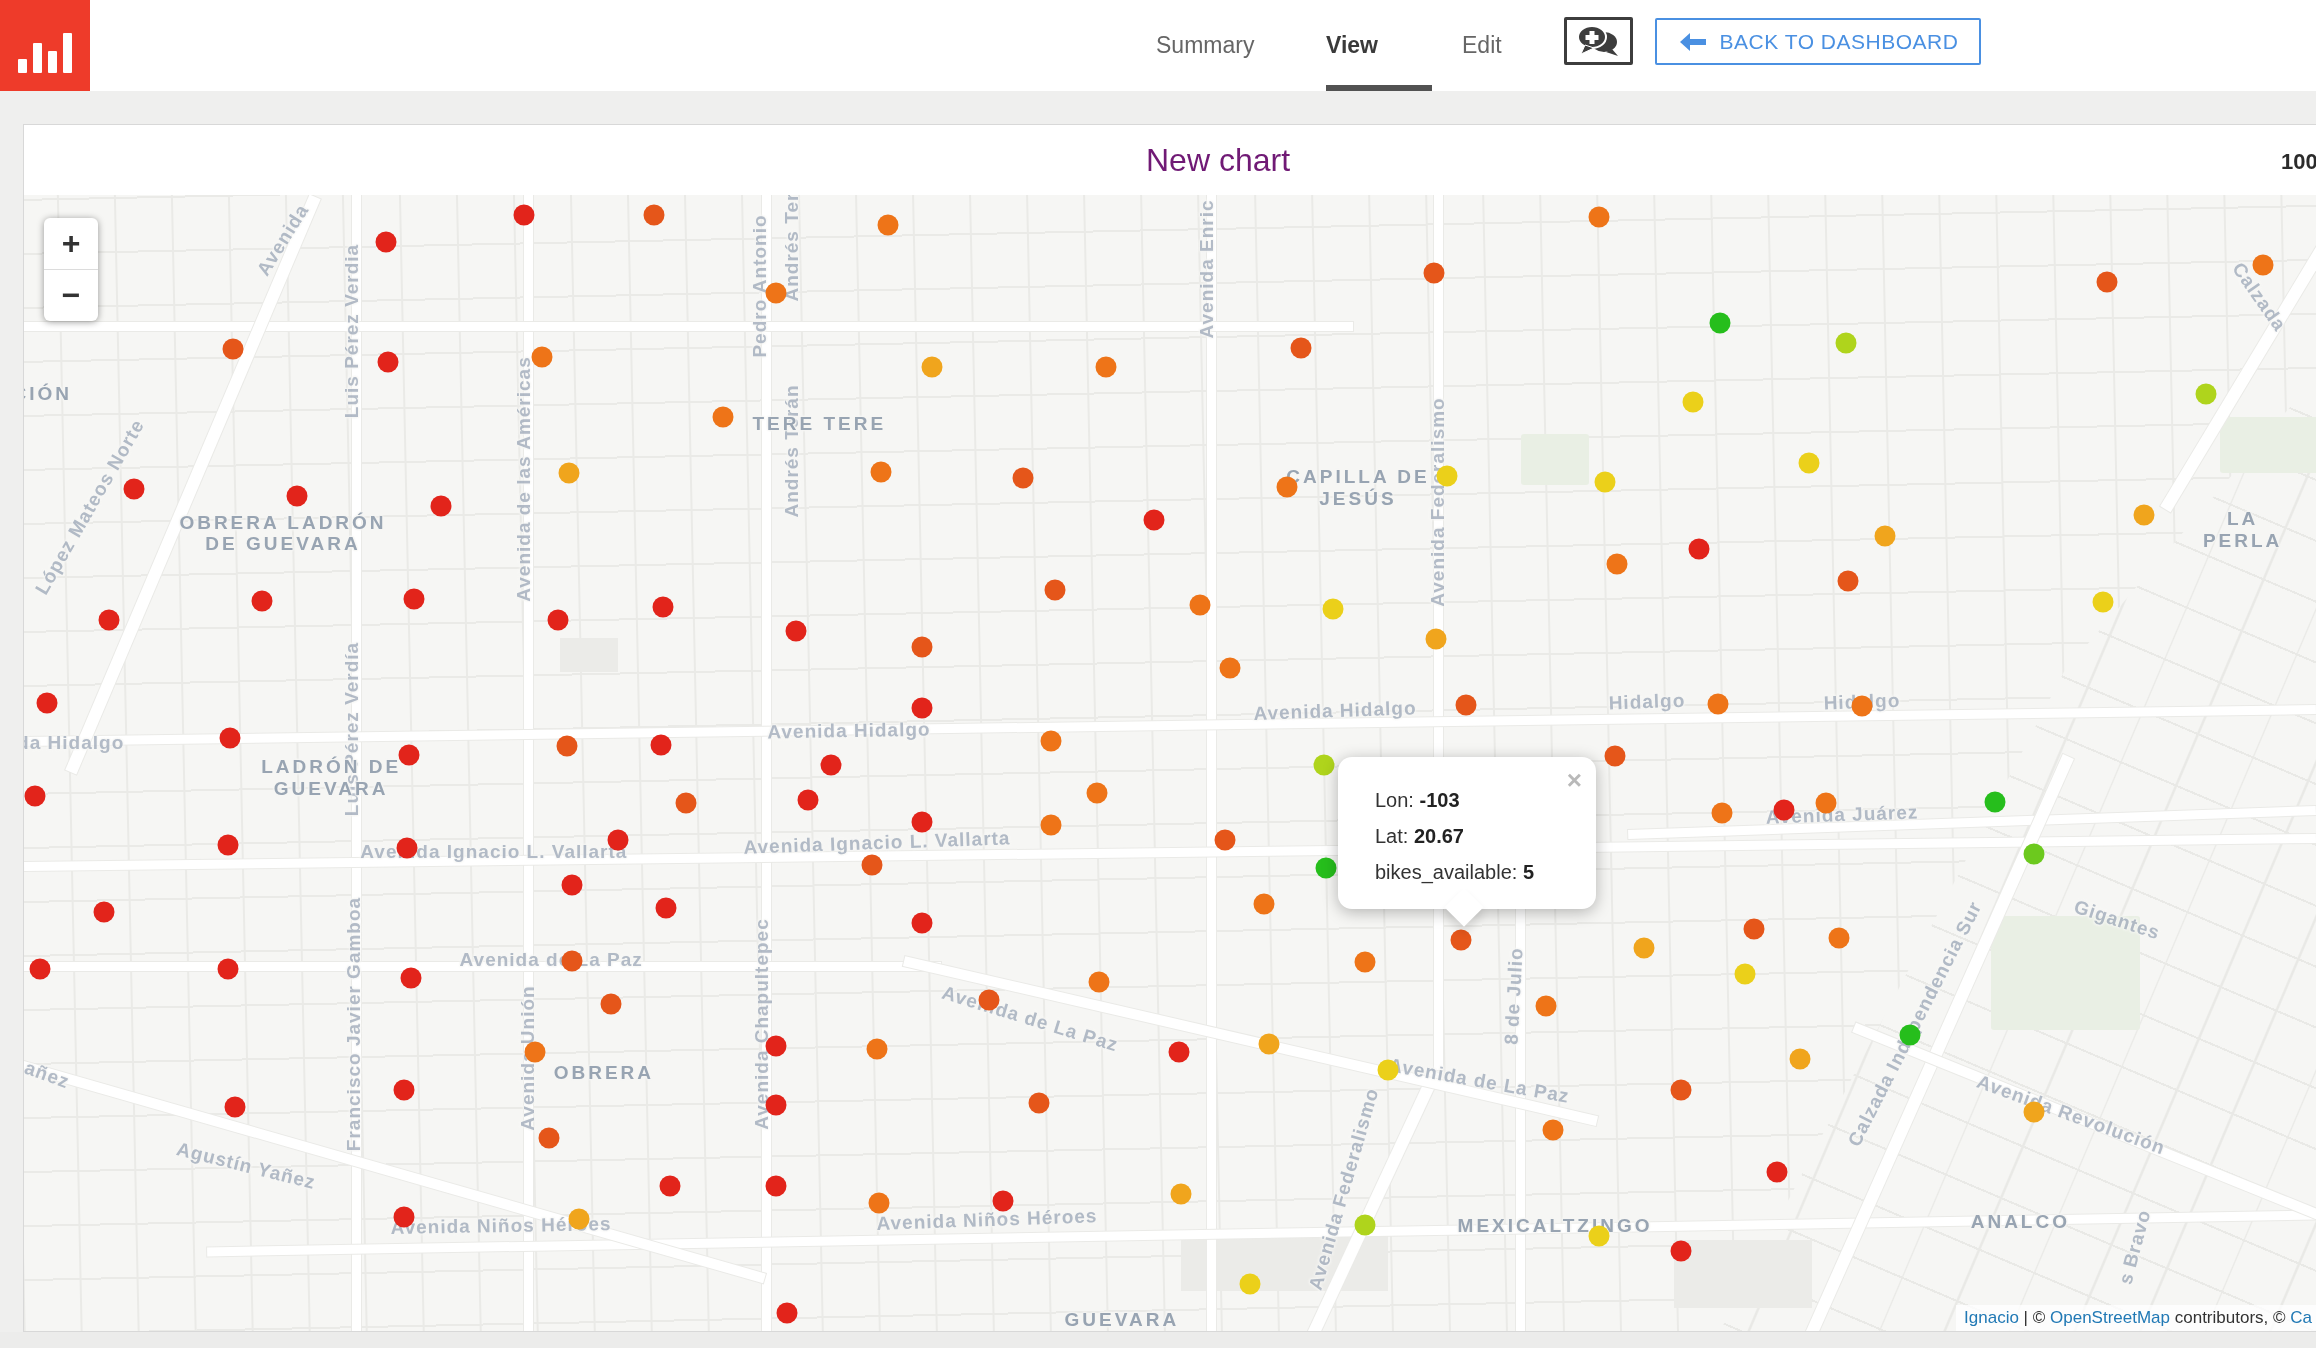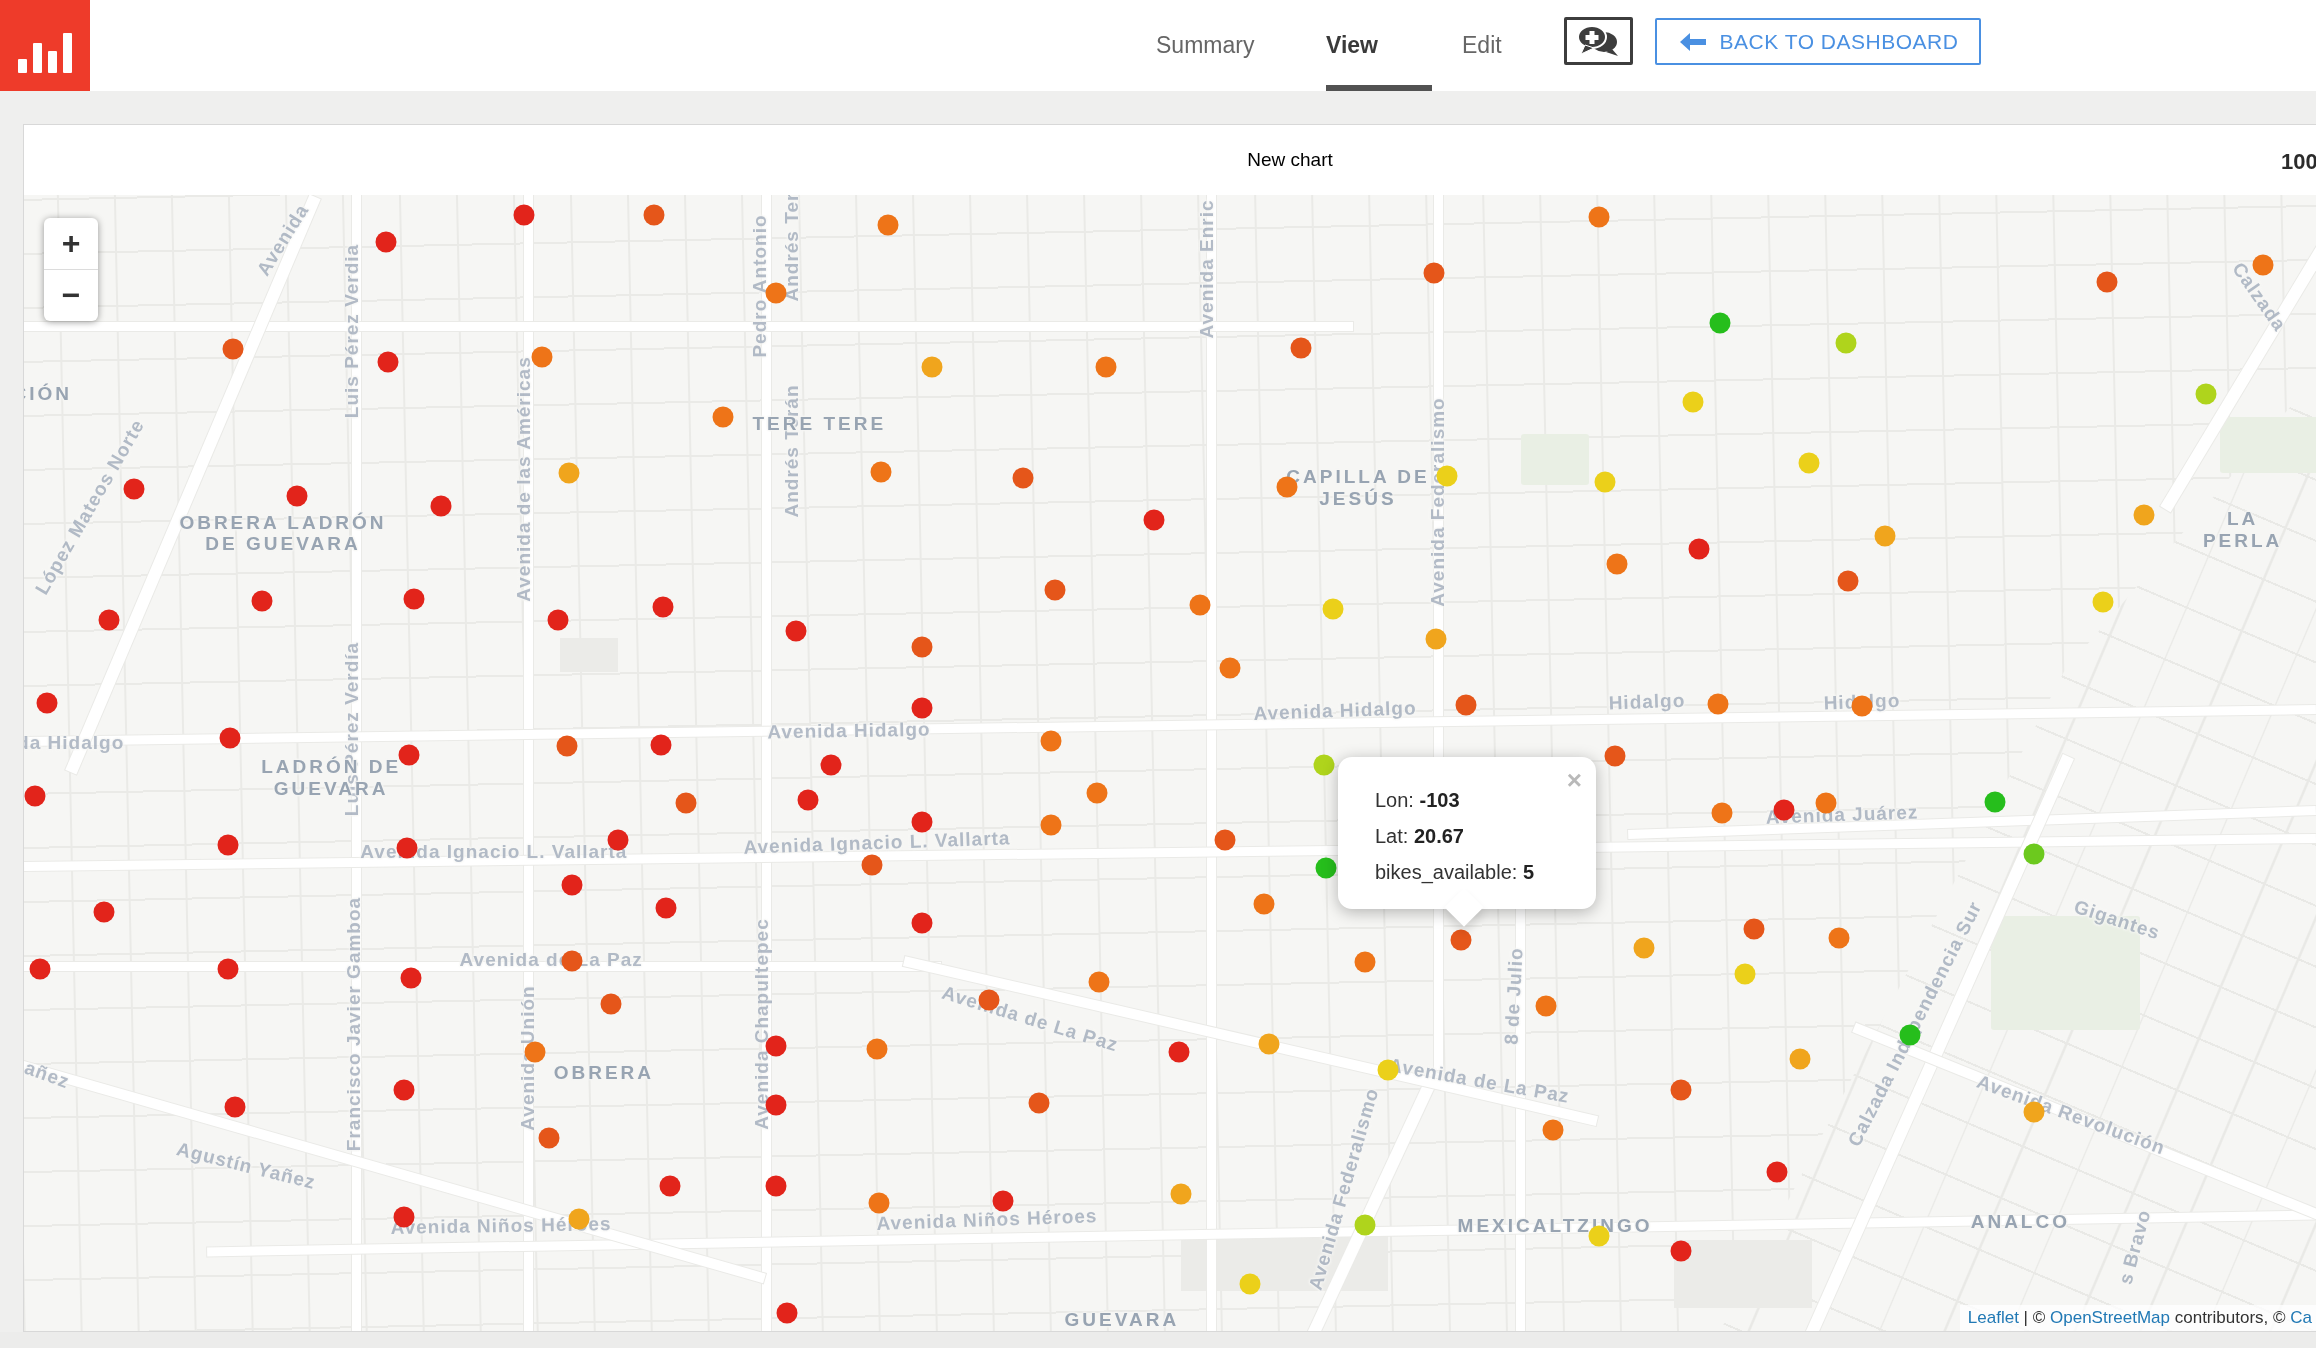--- a/index.html
+++ b/index.html
@@ -19,21 +19,21 @@
   .tab{position:absolute;top:0;height:85px;line-height:91px;font-size:23px;color:#666;cursor:pointer;}
   .tab.active{color:#3a3a3a;font-weight:bold;border-bottom:6px solid #525252;}
   .tab-summary{left:1156px;width:120px;}
   .tab-view{left:1326px;width:106px;}
   .tab-edit{left:1462px;width:84px;}
   .comment-btn{position:absolute;left:1564px;top:17px;width:69px;height:48px;border:3px solid #3d3d3d;border-radius:2px;box-sizing:border-box;background:#fff;display:flex;align-items:center;justify-content:center;cursor:pointer;}
   .btn-outline{position:absolute;left:1655px;top:18px;width:326px;height:47px;box-sizing:border-box;border:2px solid #4a90e2;border-radius:2px;background:#fff;color:#4a90e2;font-size:21px;font-weight:normal;letter-spacing:.5px;display:flex;align-items:center;justify-content:center;gap:14px;cursor:pointer;}
   .btn-fill{position:absolute;left:2002px;top:18px;width:310px;height:47px;box-sizing:border-box;background:#31a3dc;border:none;color:#fff;font-size:21px;font-weight:bold;letter-spacing:.5px;display:flex;align-items:center;justify-content:center;cursor:pointer;}
   
   .card{position:absolute;left:23px;top:124px;right:0;bottom:16px;background:#ffffff;border:1px solid #d8d8d8;border-right:none;box-sizing:border-box;overflow:hidden;z-index:10;}
-  .card-title{position:absolute;left:50%;top:0;height:70px;line-height:70px;transform:translateX(-50%);margin-left:120px;font-size:19px;color:#000000;white-space:nowrap;}
+  .card-title{position:absolute;left:50%;top:0;height:70px;line-height:70px;transform:translateX(-50%);margin-left:48px;font-size:32px;color:#701a75;white-space:nowrap;}
   .corner-value{position:absolute;right:-14px;top:0;height:70px;line-height:74px;font-size:22px;font-weight:bold;color:#2b2b2b;}
   
   .map{position:absolute;left:0;right:0;top:70px;bottom:0;background:#f6f6f4;overflow:hidden;cursor:grab;}
   .grid-layer{position:absolute;left:-3%;top:-3%;width:106%;height:106%;transform:rotate(-1.2deg);
     background-image:
       repeating-linear-gradient(90deg,#eaeae7 0 2px,transparent 2px 57px),
       repeating-linear-gradient(0deg,#eaeae7 0 2px,transparent 2px 54px);
     z-index:1;}
   .ne-zone{position:absolute;inset:0;clip-path:polygon(89% 42%,100% 16%,100% 100%,74% 100%);overflow:hidden;z-index:1;}
   .ne-grid{position:absolute;left:-25%;top:-25%;width:160%;height:160%;transform:rotate(23deg);background-color:#f6f6f4;
@@ -139,21 +139,21 @@
     </div>
 
     <div class="popup">
       <div class="tail"></div>
       <div class="close">×</div>
       <div><span>Lon: </span><b>-103</b></div>
       <div><span>Lat: </span><b>20.67</b></div>
       <div><span>bikes_available: </span><b>5</b></div>
     </div>
 
-    <div class="attrib"><a>Leaflet</a><span> | © </span><a>OpenStreetMap</a><span> contributors, © </span><a>Ca</a></div>
+    <div class="attrib"><a>Ignacio</a><span> | © </span><a>OpenStreetMap</a><span> contributors, © </span><a>Ca</a></div>
   <div class="mlabel road" style="left: 11.3%; top: 4%; transform: translate(-50%, -50%) rotate(-58deg);">Avenida</div>
       <div class="mlabel road" style="left: 14.3%; top: 12%; transform: translate(-50%, -50%) rotate(-90deg);">Luis Pérez Verdia</div>
       <div class="mlabel road" style="left: 14.3%; top: 47%; transform: translate(-50%, -50%) rotate(-90deg);">Luis Pérez Verdía</div>
       <div class="mlabel road" style="left: 21.8%; top: 25%; transform: translate(-50%, -50%) rotate(-90deg);">Avenida de las Américas</div>
       <div class="mlabel road" style="left: 32.1%; top: 8%; transform: translate(-50%, -50%) rotate(-90deg);">Pedro Antonio</div>
       <div class="mlabel road" style="left: 33.5%; top: 3.5%; transform: translate(-50%, -50%) rotate(-90deg);">Andrés Terán</div>
       <div class="mlabel road" style="left: 33.5%; top: 22.5%; transform: translate(-50%, -50%) rotate(-90deg);">Andrés Terán</div>
       <div class="mlabel district" style="left: 34.7%; top: 20.2%; transform: translate(-50%, -50%) rotate(0deg);">TERE TERE</div>
       <div class="mlabel road" style="left: 51.6%; top: 6.5%; transform: translate(-50%, -50%) rotate(-90deg);">Avenida Enric</div>
       <div class="mlabel district" style="left: 58.2%; top: 25.8%; transform: translate(-50%, -50%) rotate(0deg);">CAPILLA DE

